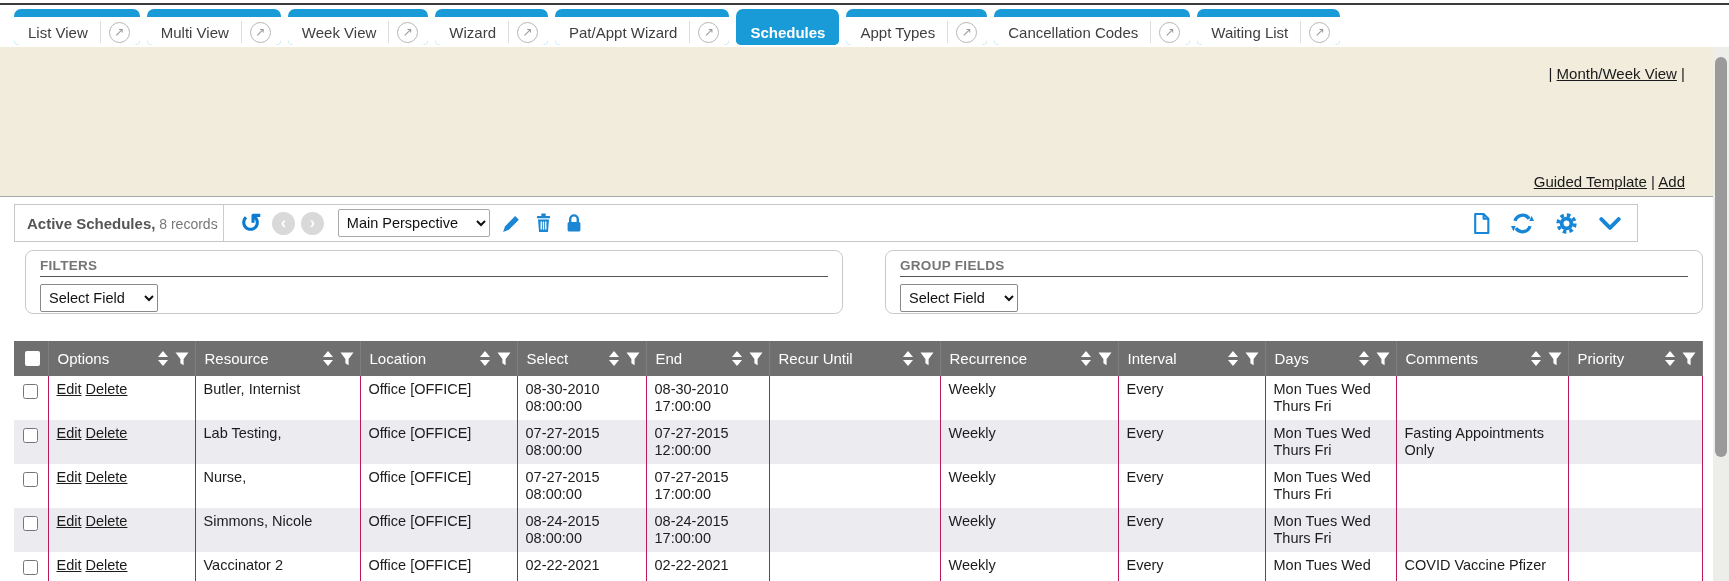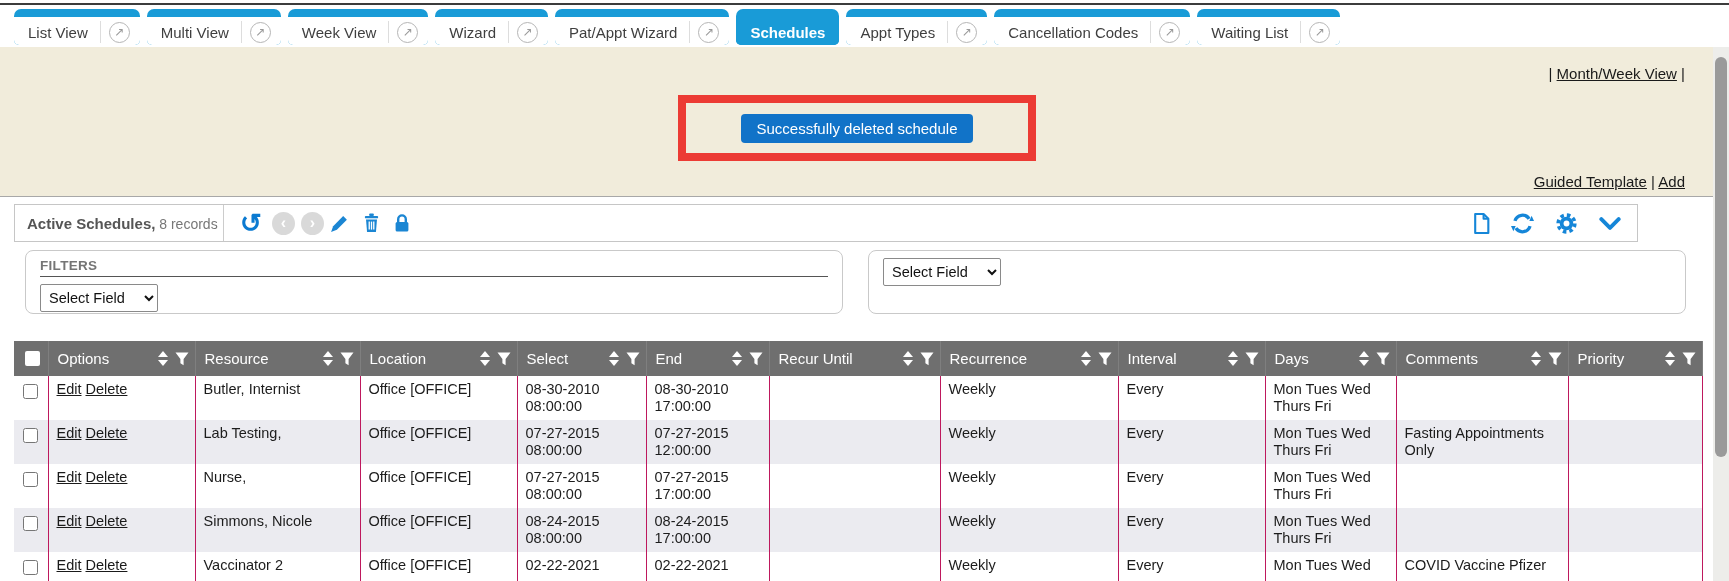--- a/index.html
+++ b/index.html
@@ -68,21 +68,21 @@
   select {
     font-family:"Liberation Sans", sans-serif; font-size:14.5px; background:#fff;
     border:1px solid #8a8a8a; border-radius:2px; height:28px; padding:1px 4px; color:#111;
   }
   .perspective select { width:152px; height:28px; border-color:#aaa; }
   .tb-icon { display:flex; align-items:center; cursor:pointer; margin-right:14px; }
   .tb-right { margin-left:auto; display:flex; align-items:center; gap:21px; padding-right:16px; }
   .tb-right .tb-icon { margin-right:0; }
 
   
-  .panels { position:absolute; top:53px; left:25px; display:flex; gap:25px; }
+  .panels { position:absolute; top:53px; left:25px; display:flex; gap:42px; }
   .panel { width:818px; height:64px; border:1px solid #c9c9c9; border-radius:8px; padding:7px 14px 0; background:#fff; }
   .panel-label {
     color:#757575; font-weight:bold; font-size:13.5px; letter-spacing:.3px;
     border-bottom:1px solid #555; padding-bottom:3px; margin-bottom:7px;
   }
   .panel select { width:118px; }
 
   
   .grid { position:absolute; top:144px; left:14px; width:1688px; border-collapse:collapse; table-layout:fixed; }
   .grid thead tr { height:35px;border-radius:12px; }
@@ -198,38 +198,38 @@
     </div>
   </div>
 </div>
 
 <div class="beige">
   <div class="mwv">
     <span>|</span>
     <a>Month/Week View</a>
     <span>|</span>
   </div>
-  <div class="annotation-box">
-    <div class="notif-btn">Successfully deleted schedule</div>
-  </div>
   <div class="gt-links">
     <a>Guided Template</a><span class="sep"> | </span><a>Add</a>
   </div>
 </div>
 
 <div class="content">
 
   <div class="toolbar">
     <div class="tb-title">
       <span class="tb-bold">Active Schedules,</span><span class="tb-records"> 8 records</span>
     </div>
     <div class="tb-div"></div>
     <span class="undo-icon">↺</span>
     <span class="nav-circle">‹</span>
     <span class="nav-circle">›</span>
+    <span class="perspective">
+      <select><option>Main Perspective</option></select>
+    </span>
     <span class="tb-icon">
       <svg width="19" height="19" viewBox="0 0 18 18">
           <path d="M1 17 L3 11.5 L12.5 2 L16 5.5 L6.5 15 Z" fill="#1b86d3"></path>
         </svg>
     </span>
     <span class="tb-icon">
       <svg width="17" height="20" viewBox="0 0 18 20">
         <rect x="6.5" y="0" width="5" height="2.5" rx="1" fill="#1b86d3"></rect>
         <rect x="2" y="2.5" width="14" height="2.6" rx="1" fill="#1b86d3"></rect>
         <path d="M3.2 6.3 h11.6 l-1.1 13.2 h-9.4 Z" fill="#1b86d3"></path>
@@ -273,20 +273,21 @@
       </span>
     </div>
   </div>
 
   <div class="panels">
     <div class="panel">
       <div class="panel-label">FILTERS</div>
       <select><option>Select Field</option></select>
     </div>
     <div class="panel">
+      <div class="panel-label">GROUP FIELDS</div>
       <select><option>Select Field</option></select>
     </div>
   </div>
 
   <table class="grid">
     <colgroup>
       <col style="width:34px">
         <col style="width:147px">
         <col style="width:165px">
         <col style="width:157px">

